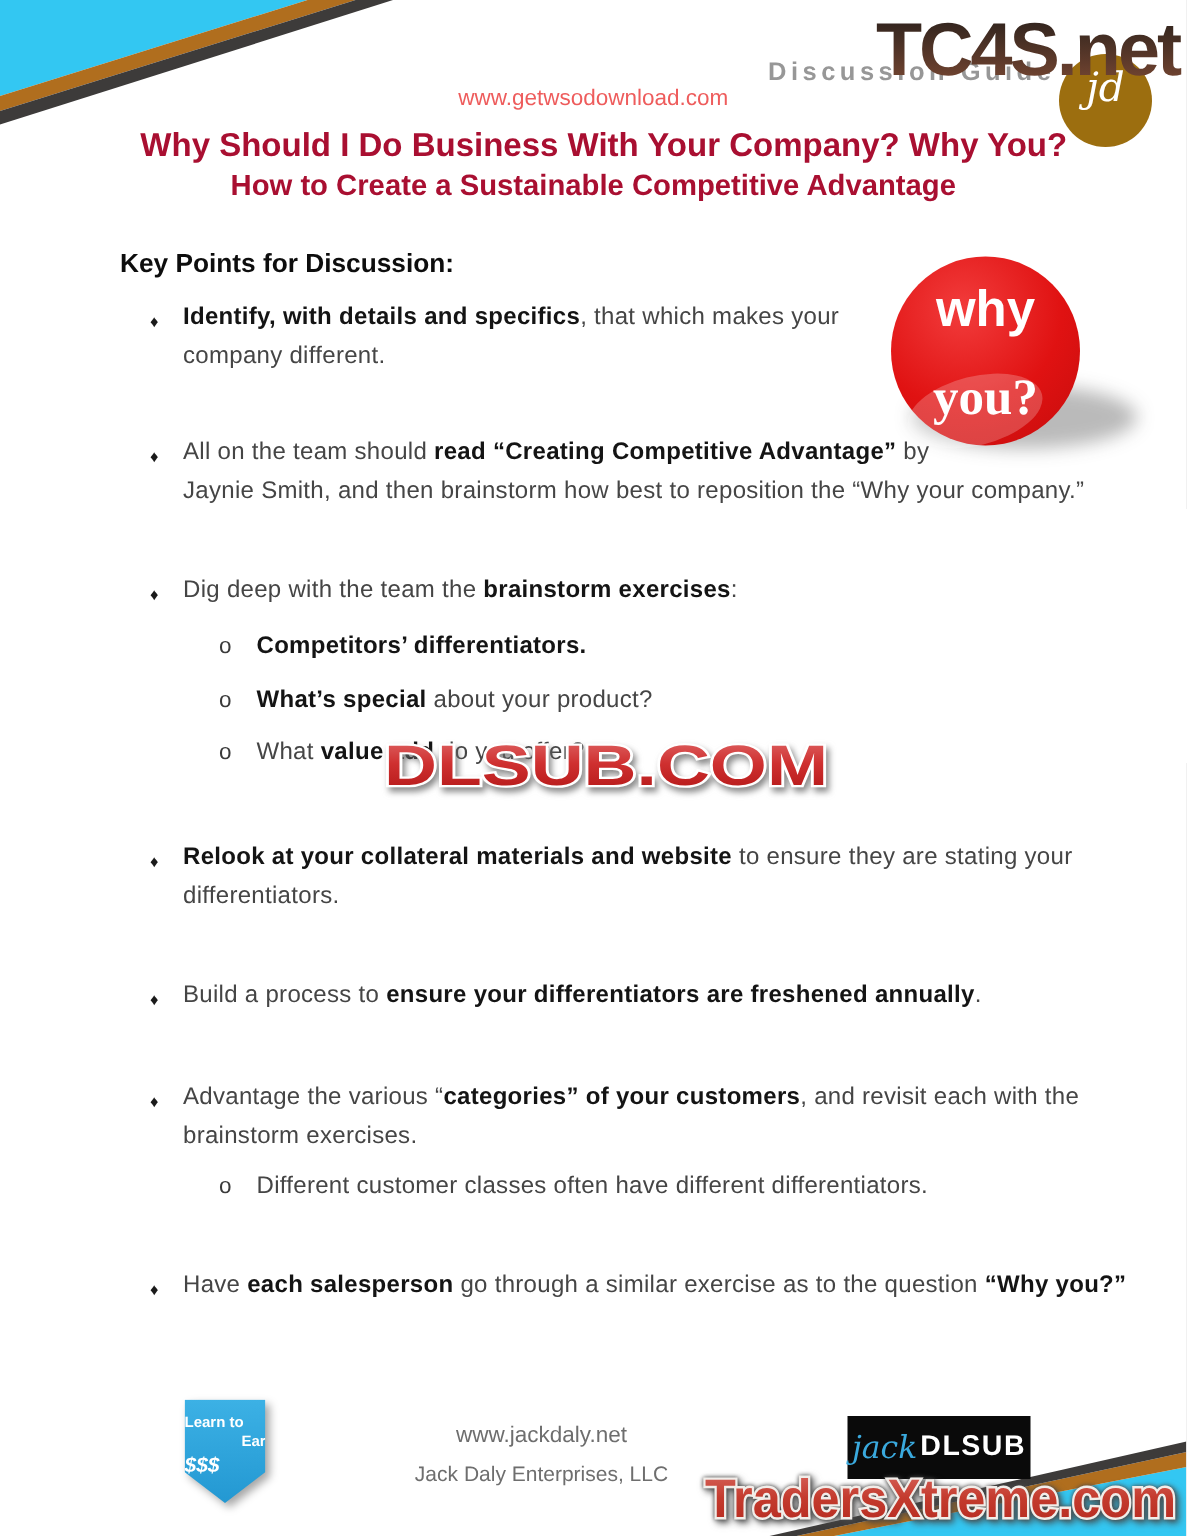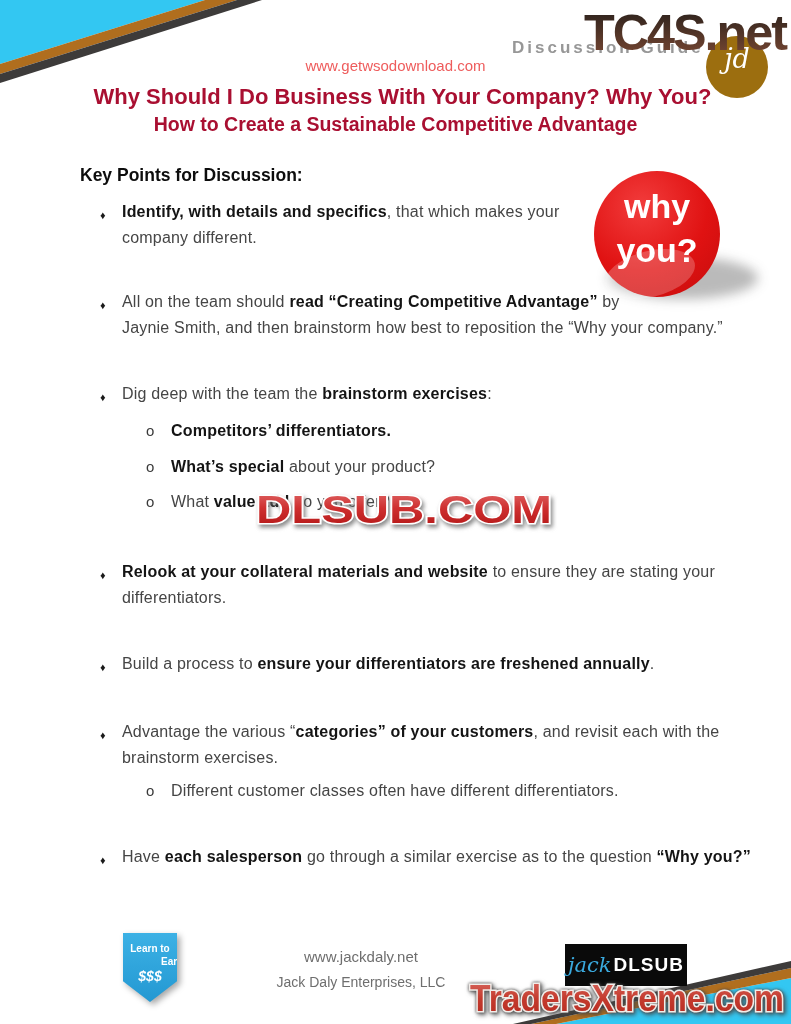--- a/index.html
+++ b/index.html
@@ -69,31 +69,31 @@
     position:absolute;left:594px;top:171px;width:126px;height:126px;border-radius:50%;
     background:radial-gradient(circle at 38% 28%, #f23c3c 0%, #e01212 55%, #c50c0c 100%);
     z-index:3;text-align:center;
   }
   .why-circle::after{
     content:"";position:absolute;left:10px;bottom:0px;width:92px;height:46px;border-radius:50%;
     background:rgba(255,255,255,.22);transform:rotate(-14deg);
   }
   .why-line{position:relative;color:#fff;font-weight:bold;font-size:34px;line-height:34px;z-index:1;}
   .why-line.l1{margin-top:18px;}
-  .why-line.l2{margin-top:10px;}
+  .why-line.l2{margin-top:26px;font-family:Liberation Serif, serif;}
 
   
   .dlsub{position:absolute;left:248px;top:482px;z-index:6;}
 
   
   .badge-wrap{position:absolute;left:123px;top:933px;z-index:2;filter:drop-shadow(3px 3px 3px rgba(0,0,0,.35));}
   .badge{
     width:54px;height:69px;background:linear-gradient(180deg,#3CB1E5 0%,#2398d2 100%);
     clip-path:polygon(0 0,100% 0,100% 70%,50% 100%,0 70%);
-    text-align:center;color:#fff;
+    color:#fff;
   }
   .badge .b1{padding-top:9px;font-size:10px;font-weight:bold;line-height:13px;}
   .badge .b2{font-size:10px;font-weight:bold;line-height:13px;padding-left:38px;}
   .badge .b3{font-size:14px;font-weight:bold;font-style:italic;line-height:17px;}
 
   .footer-center{position:absolute;left:236px;top:948px;width:250px;text-align:center;color:#6e6e6e;}
   .footer-site{font-size:15px;line-height:18px;}
   .footer-company{font-size:14px;line-height:18px;margin-top:7px;}
 
   .jack-logo{

